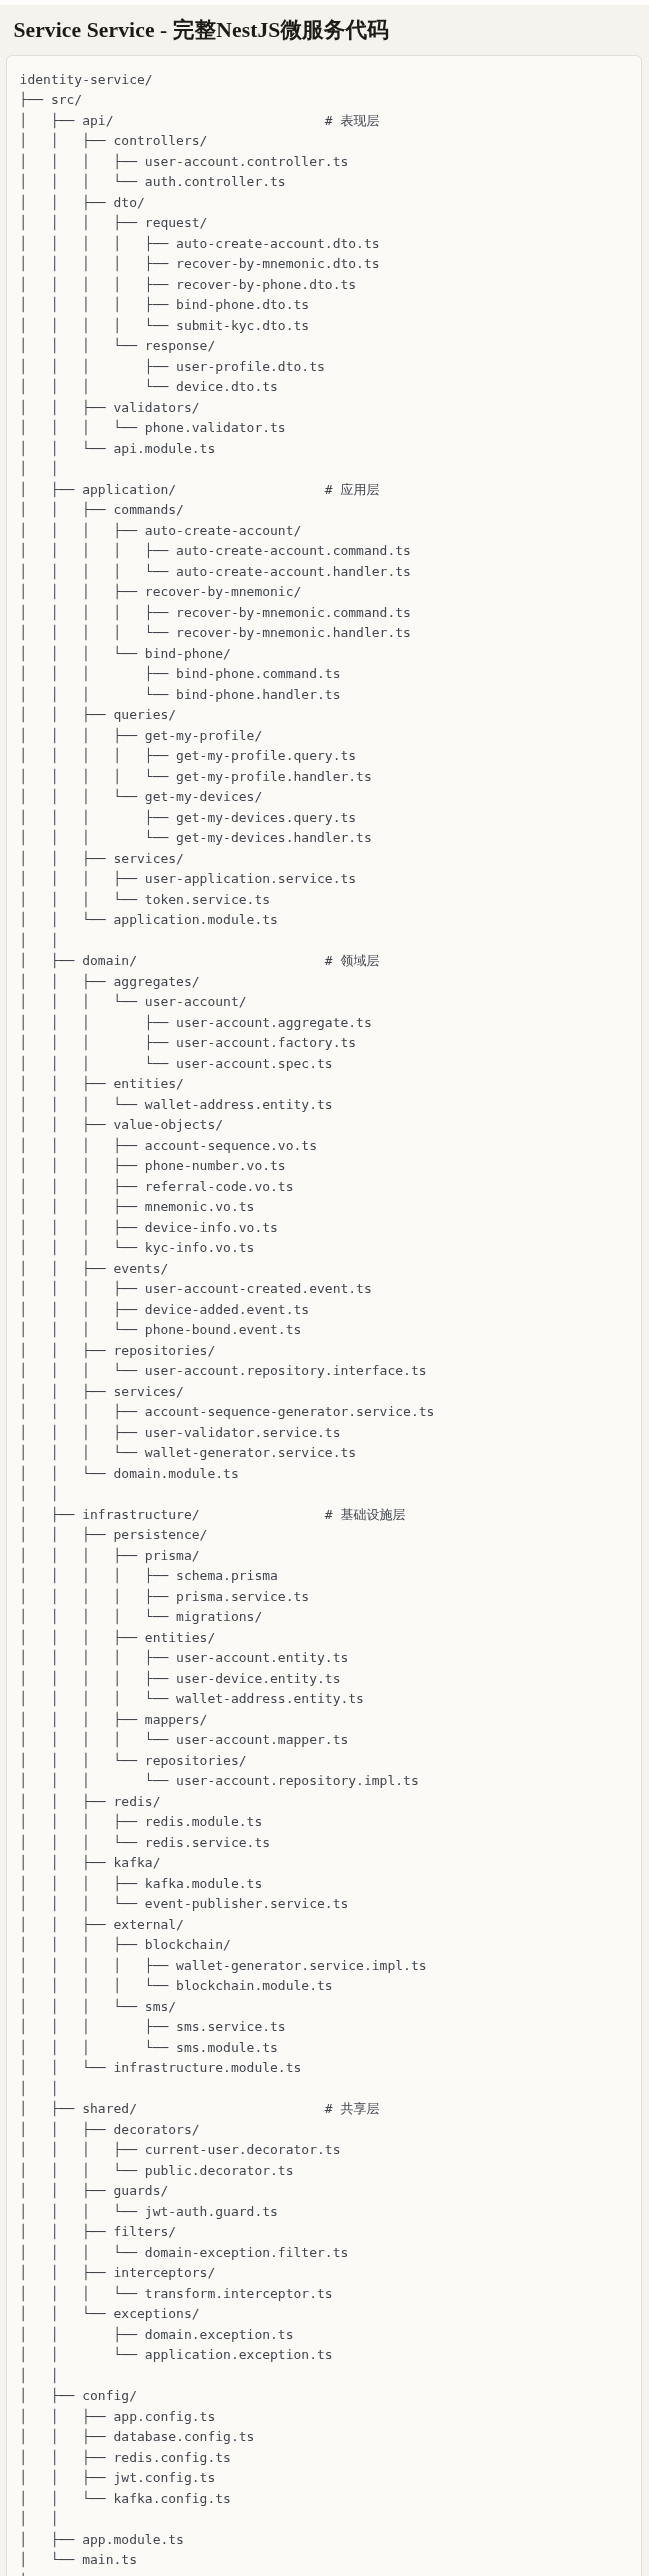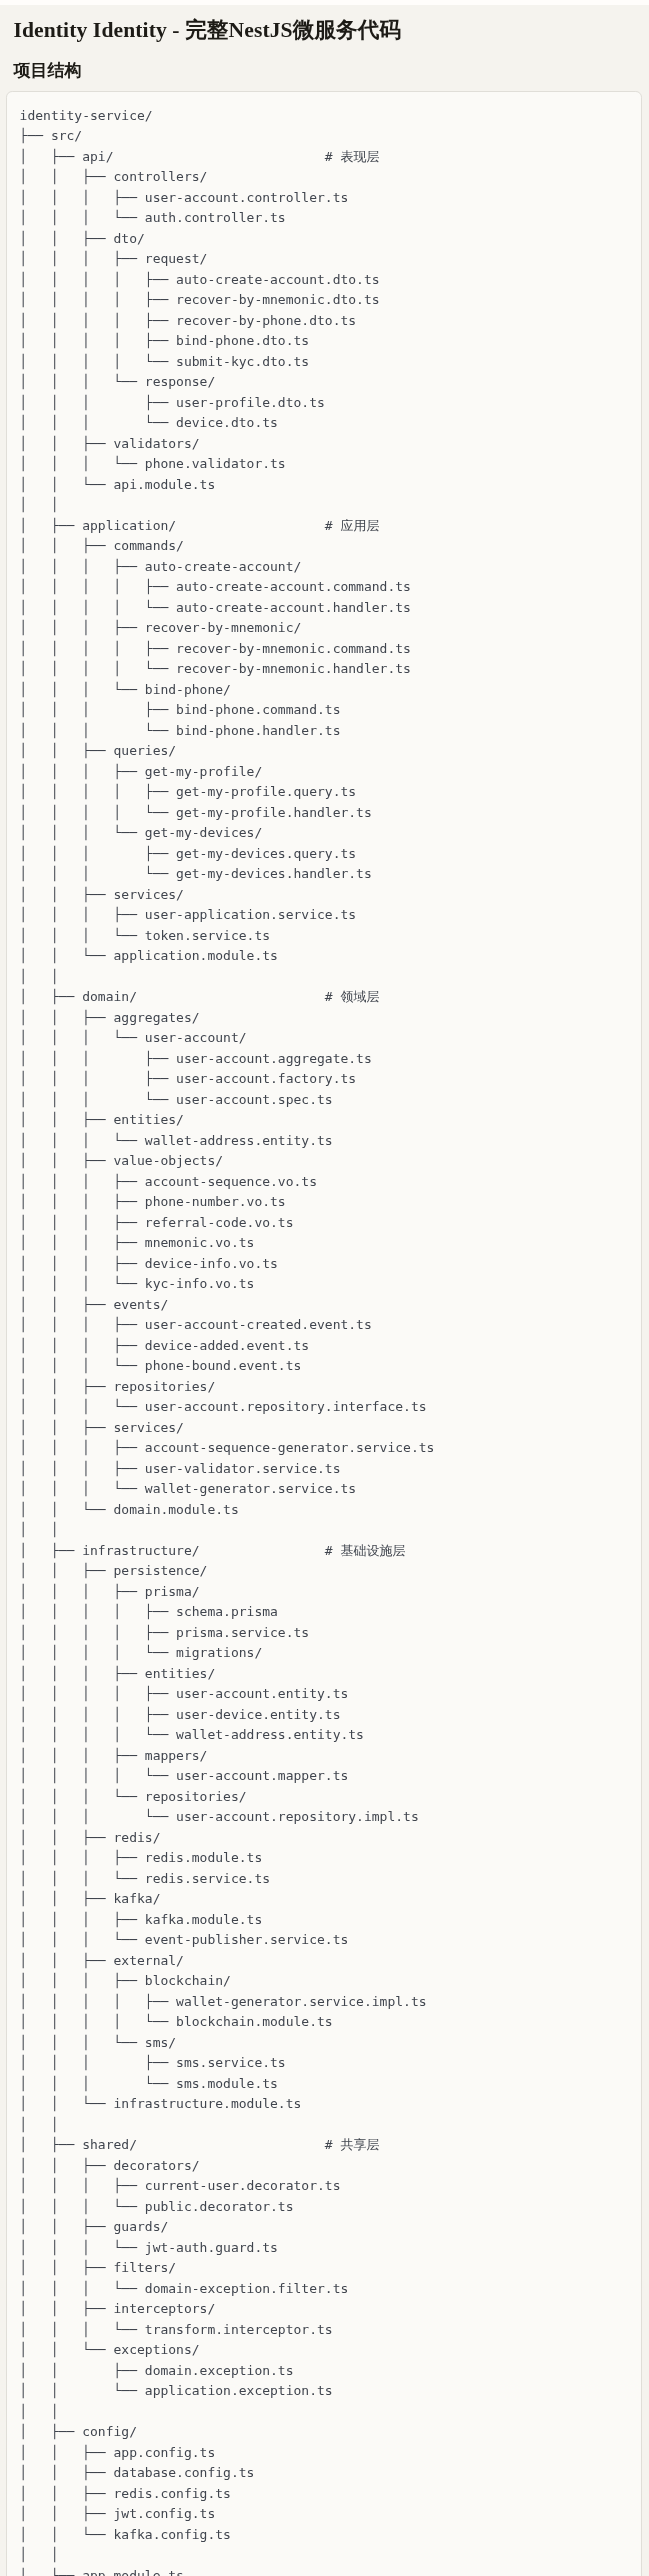--- a/index.html
+++ b/index.html
@@ -57,22 +57,21 @@
     line-height:20.5px;
     color:var(--code-color);
     white-space:pre;
   }
 </style>
 </head>
 <body>
 
 <div class="viewport">
   <div class="top-strip"></div>
-  <h1 class="page-title">Identity Identity - 完整NestJS微服务代码</h1>
-  <h2 class="section-heading">项目结构</h2>
+  <h1 class="page-title">Service Service - 完整NestJS微服务代码</h1>
   <div class="code-block">
     <pre class="project-tree">identity-service/
 ├── src/
 │   ├── api/                           # 表现层
 │   │   ├── controllers/
 │   │   │   ├── user-account.controller.ts
 │   │   │   └── auth.controller.ts
 │   │   ├── dto/
 │   │   │   ├── request/
 │   │   │   │   ├── auto-create-account.dto.ts

